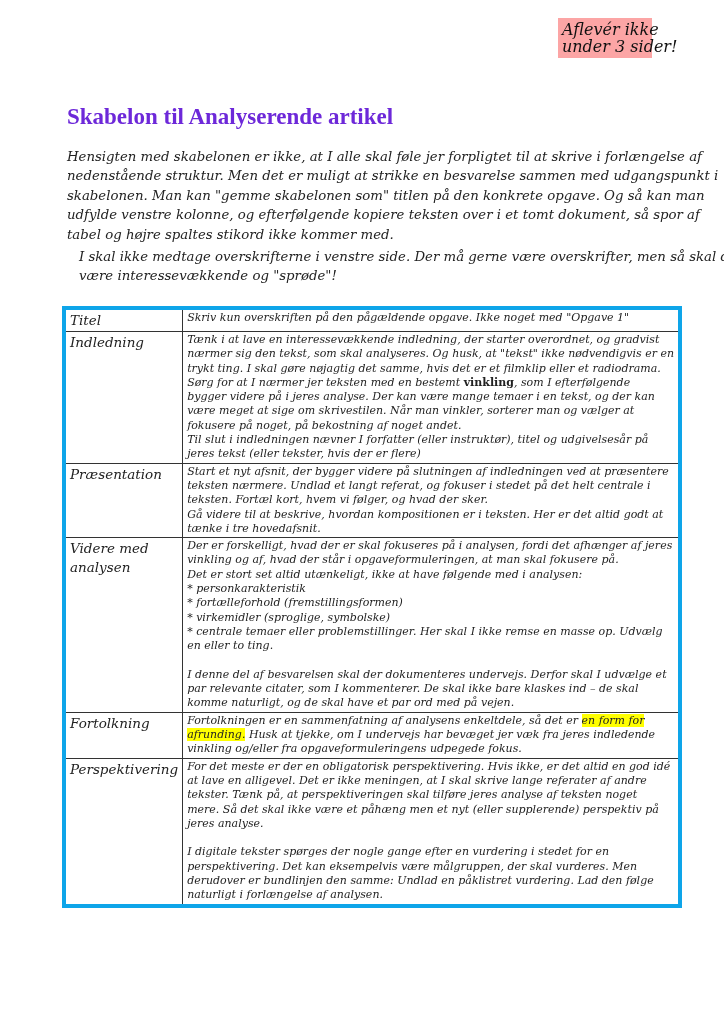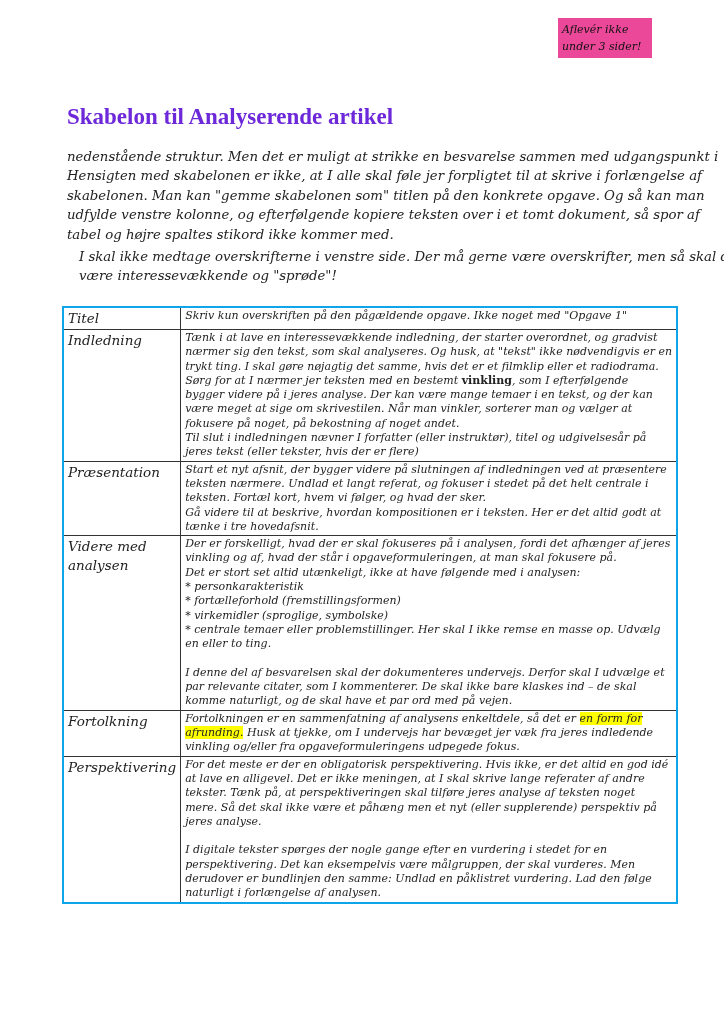--- a/index.html
+++ b/index.html
@@ -1,52 +1,52 @@
 <!DOCTYPE html>
 <html><head>
 <meta charset="utf-8">
 <style>
   html, body { margin: 0; padding: 0; background: #ffffff; }
   body { width: 724px; height: 1024px; position: relative; overflow: hidden;
          font-family: "DejaVu Serif", serif; color: #222; }
   .badge { position: absolute; left: 558px; top: 18px; width: 94px; height: 40px;
-           background: #ec4899; font-style: italic; font-size: 11px; line-height: 17px;
+           background: #fca5a5; font-style: italic; font-size: 16px; line-height: 17px;
            padding: 3px 0 0 4px; box-sizing: border-box; color: #111; }
   .badge span { display: block; white-space: nowrap; }
   .title { position: absolute; left: 67px; top: 104px; margin: 0; font-family: "Liberation Serif", serif;
            font-weight: bold; font-size: 23px; color: #6d28d9; letter-spacing: 0; }
   .intro { position: absolute; left: 67px; width: 590px; font-style: italic; font-size: 13.3px;
            line-height: 19.4px; margin: 0; text-align: justify; color: #222; }
   .intro span { display: block; white-space: nowrap; }
   .intro span.just { text-align: justify; text-align-last: justify; }
   #p1 { top: 147px; }
   #p2 { top: 247px; margin-left: 12px; }
   table { position: absolute; left: 62px; top: 306px; width: 587px; border-collapse: collapse;
-          border: 2px solid #0ea5e9; }
+          border: 4px solid #0ea5e9; }
   td { border: 1px solid #333; vertical-align: top; padding: 0 4px 1px 4px; }
   td.label { width: 131px; font-style: italic; font-size: 13.5px; line-height: 19px; padding-top: 1px; color: #222; }
   td.content { font-style: italic; font-size: 11px; line-height: 14.3px; color: #222; padding-top: 1px; }
   td.content .ln { display: block; white-space: nowrap; }
   td.content .gap { display: block; height: 14.3px; }
   .bold { font-weight: bold; font-style: normal; }
   .hl { background: #ffff00; }
 </style>
 </head>
 <body>
 
 <div class="badge">
   <span>Aflevér ikke</span>
   <span>under 3 sider!</span>
 </div>
 
 <h1 class="title">Skabelon til Analyserende artikel</h1>
 
 <div class="intro" id="p1">
+    <span class="just">Hensigten med skabelonen er ikke, at I alle skal føle jer forpligtet til at skrive i forlængelse af</span>
     <span class="just">nedenstående struktur. Men det er muligt at strikke en besvarelse sammen med udgangspunkt i</span>
-    <span class="just">Hensigten med skabelonen er ikke, at I alle skal føle jer forpligtet til at skrive i forlængelse af</span>
     <span class="just">skabelonen. Man kan "gemme skabelonen som" titlen på den konkrete opgave. Og så kan man</span>
     <span class="just">udfylde venstre kolonne, og efterfølgende kopiere teksten over i et tomt dokument, så spor af</span>
     <span>tabel og højre spaltes stikord ikke kommer med.</span>
   </div>
 <div class="intro" id="p2">
     <span class="just">I skal ikke medtage overskrifterne i venstre side. Der må gerne være overskrifter, men så skal de</span>
     <span>være interessevækkende og "sprøde"!</span>
   </div>
 
 <table>

